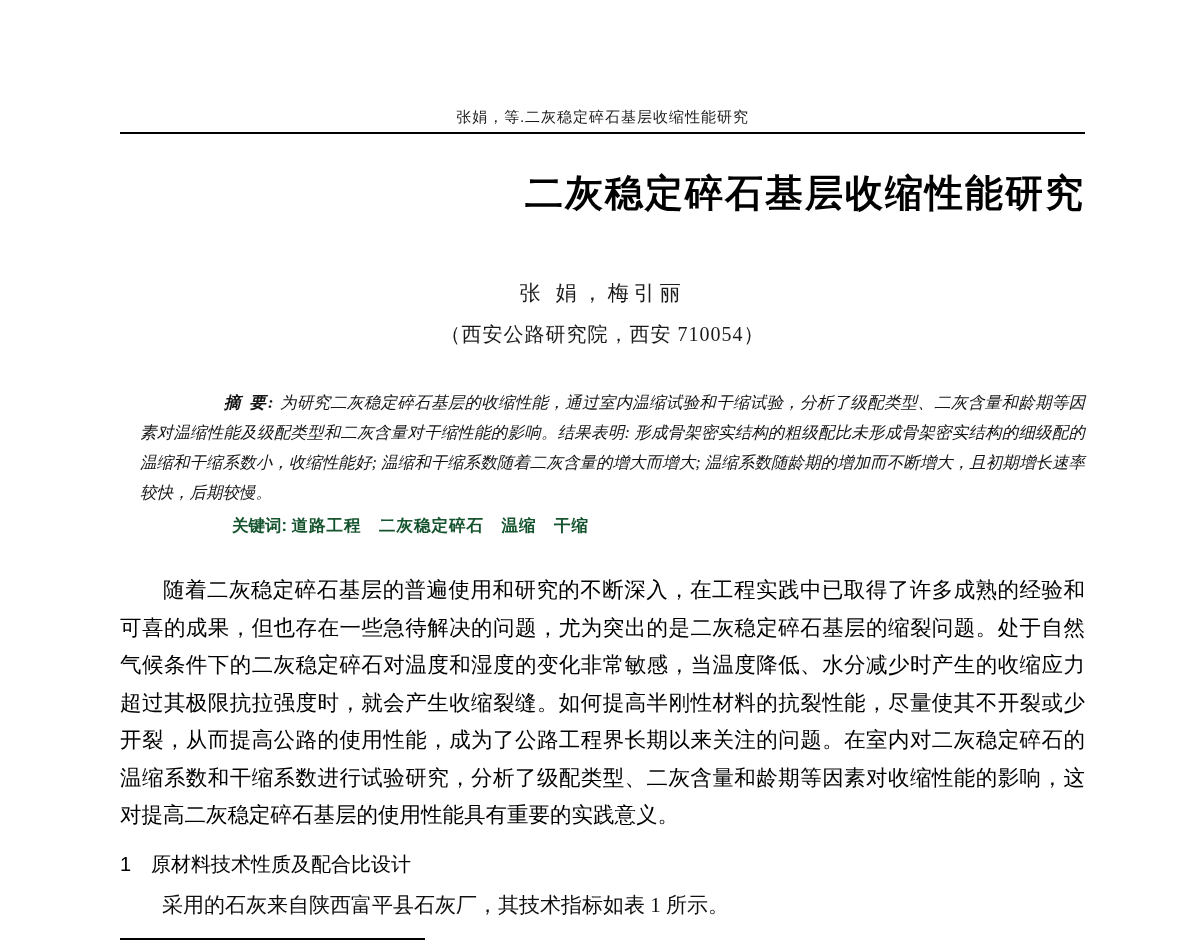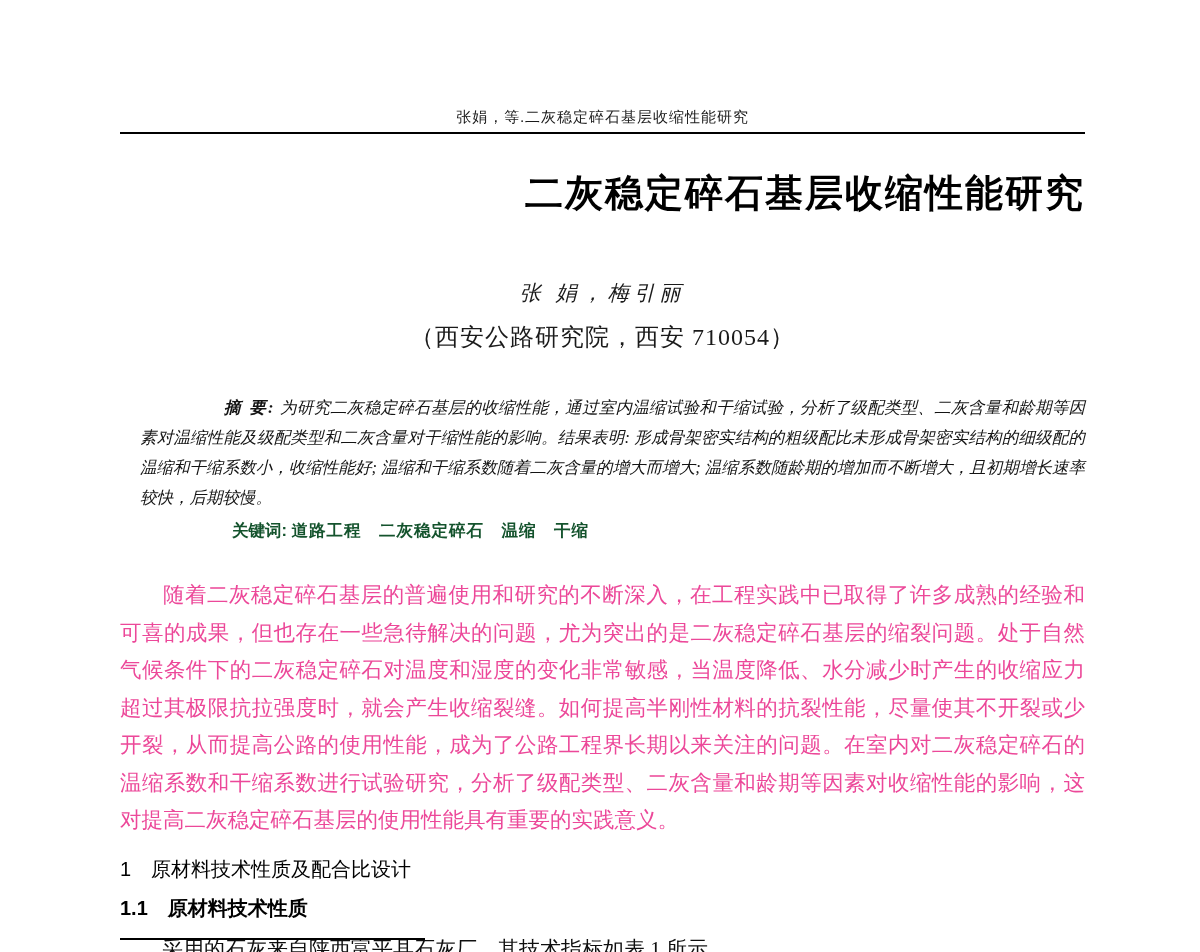--- a/index.html
+++ b/index.html
@@ -47,28 +47,27 @@
     font-size: 38px;
     letter-spacing: 2px;
     color: #000000;
   }
 
   
   .authors {
     margin-top: 60px;
     text-align: center;
     font-size: 21px;
-    font-style: italic;
     letter-spacing: 5px;
     color: #1a1a1a;
   }
   .affiliation {
     margin-top: 14px;
     text-align: center;
-    font-size: 24px;
+    font-size: 20px;
     letter-spacing: 1px;
     color: #1a1a1a;
   }
 
   
   .abstract {
     margin-top: 40px;
     margin-left: 20px;
     font-size: 16.5px;
     line-height: 30px;
@@ -101,21 +100,21 @@
     letter-spacing: 1px;
   }
 
   
   .body-para {
     margin-top: 32px;
     font-size: 21.5px;
     line-height: 37.5px;
     text-align: justify;
     text-indent: 2em;
-    color: #ec4899;
+    color: #000000;
   }
 
   .section-heading {
     margin-top: 16px;
     font-family: "Liberation Sans", "DejaVu Sans", sans-serif;
     font-weight: normal;
     font-size: 20px;
     color: #000000;
   }
   .subsection-heading {
@@ -159,20 +158,19 @@
     <div class="affiliation">（西安公路研究院，西安 710054）</div>
 
     <p class="abstract abstract-first"><span class="abstract-label">摘  要:</span> <span>为研究二灰稳定碎石基层的收缩性能，通过室内温缩试验和干缩试验，分析了级配类型、二灰含量和龄期等因素对温缩性能及级配类型和二灰含量对干缩性能的影响。结果表明: 形成骨架密实结构的粗级配比未形成骨架密实结构的细级配的温缩和干缩系数小，收缩性能好; 温缩和干缩系数随着二灰含量的增大而增大; 温缩系数随龄期的增加而不断增大，且初期增长速率较快，后期较慢。</span></p>
 
     <p class="keywords"><span>关键词:</span> <span class="kw-text">道路工程　二灰稳定碎石　温缩　干缩</span></p>
 
     <p class="body-para">随着二灰稳定碎石基层的普遍使用和研究的不断深入，在工程实践中已取得了许多成熟的经验和可喜的成果，但也存在一些急待解决的问题，尤为突出的是二灰稳定碎石基层的缩裂问题。处于自然气候条件下的二灰稳定碎石对温度和湿度的变化非常敏感，当温度降低、水分减少时产生的收缩应力超过其极限抗拉强度时，就会产生收缩裂缝。如何提高半刚性材料的抗裂性能，尽量使其不开裂或少开裂，从而提高公路的使用性能，成为了公路工程界长期以来关注的问题。在室内对二灰稳定碎石的温缩系数和干缩系数进行试验研究，分析了级配类型、二灰含量和龄期等因素对收缩性能的影响，这对提高二灰稳定碎石基层的使用性能具有重要的实践意义。</p>
 
     <h2 class="section-heading">1　原材料技术性质及配合比设计</h2>
 
-    <h3 class="subsection-heading">1.1　原材料技术性质</h3>
 
     <p class="body-para-last">采用的石灰来自陕西富平县石灰厂，其技术指标如表 1 所示。</p>
 
   </div>
 
   <div class="bottom-rule"></div>
 </div>
 
 </body></html>

